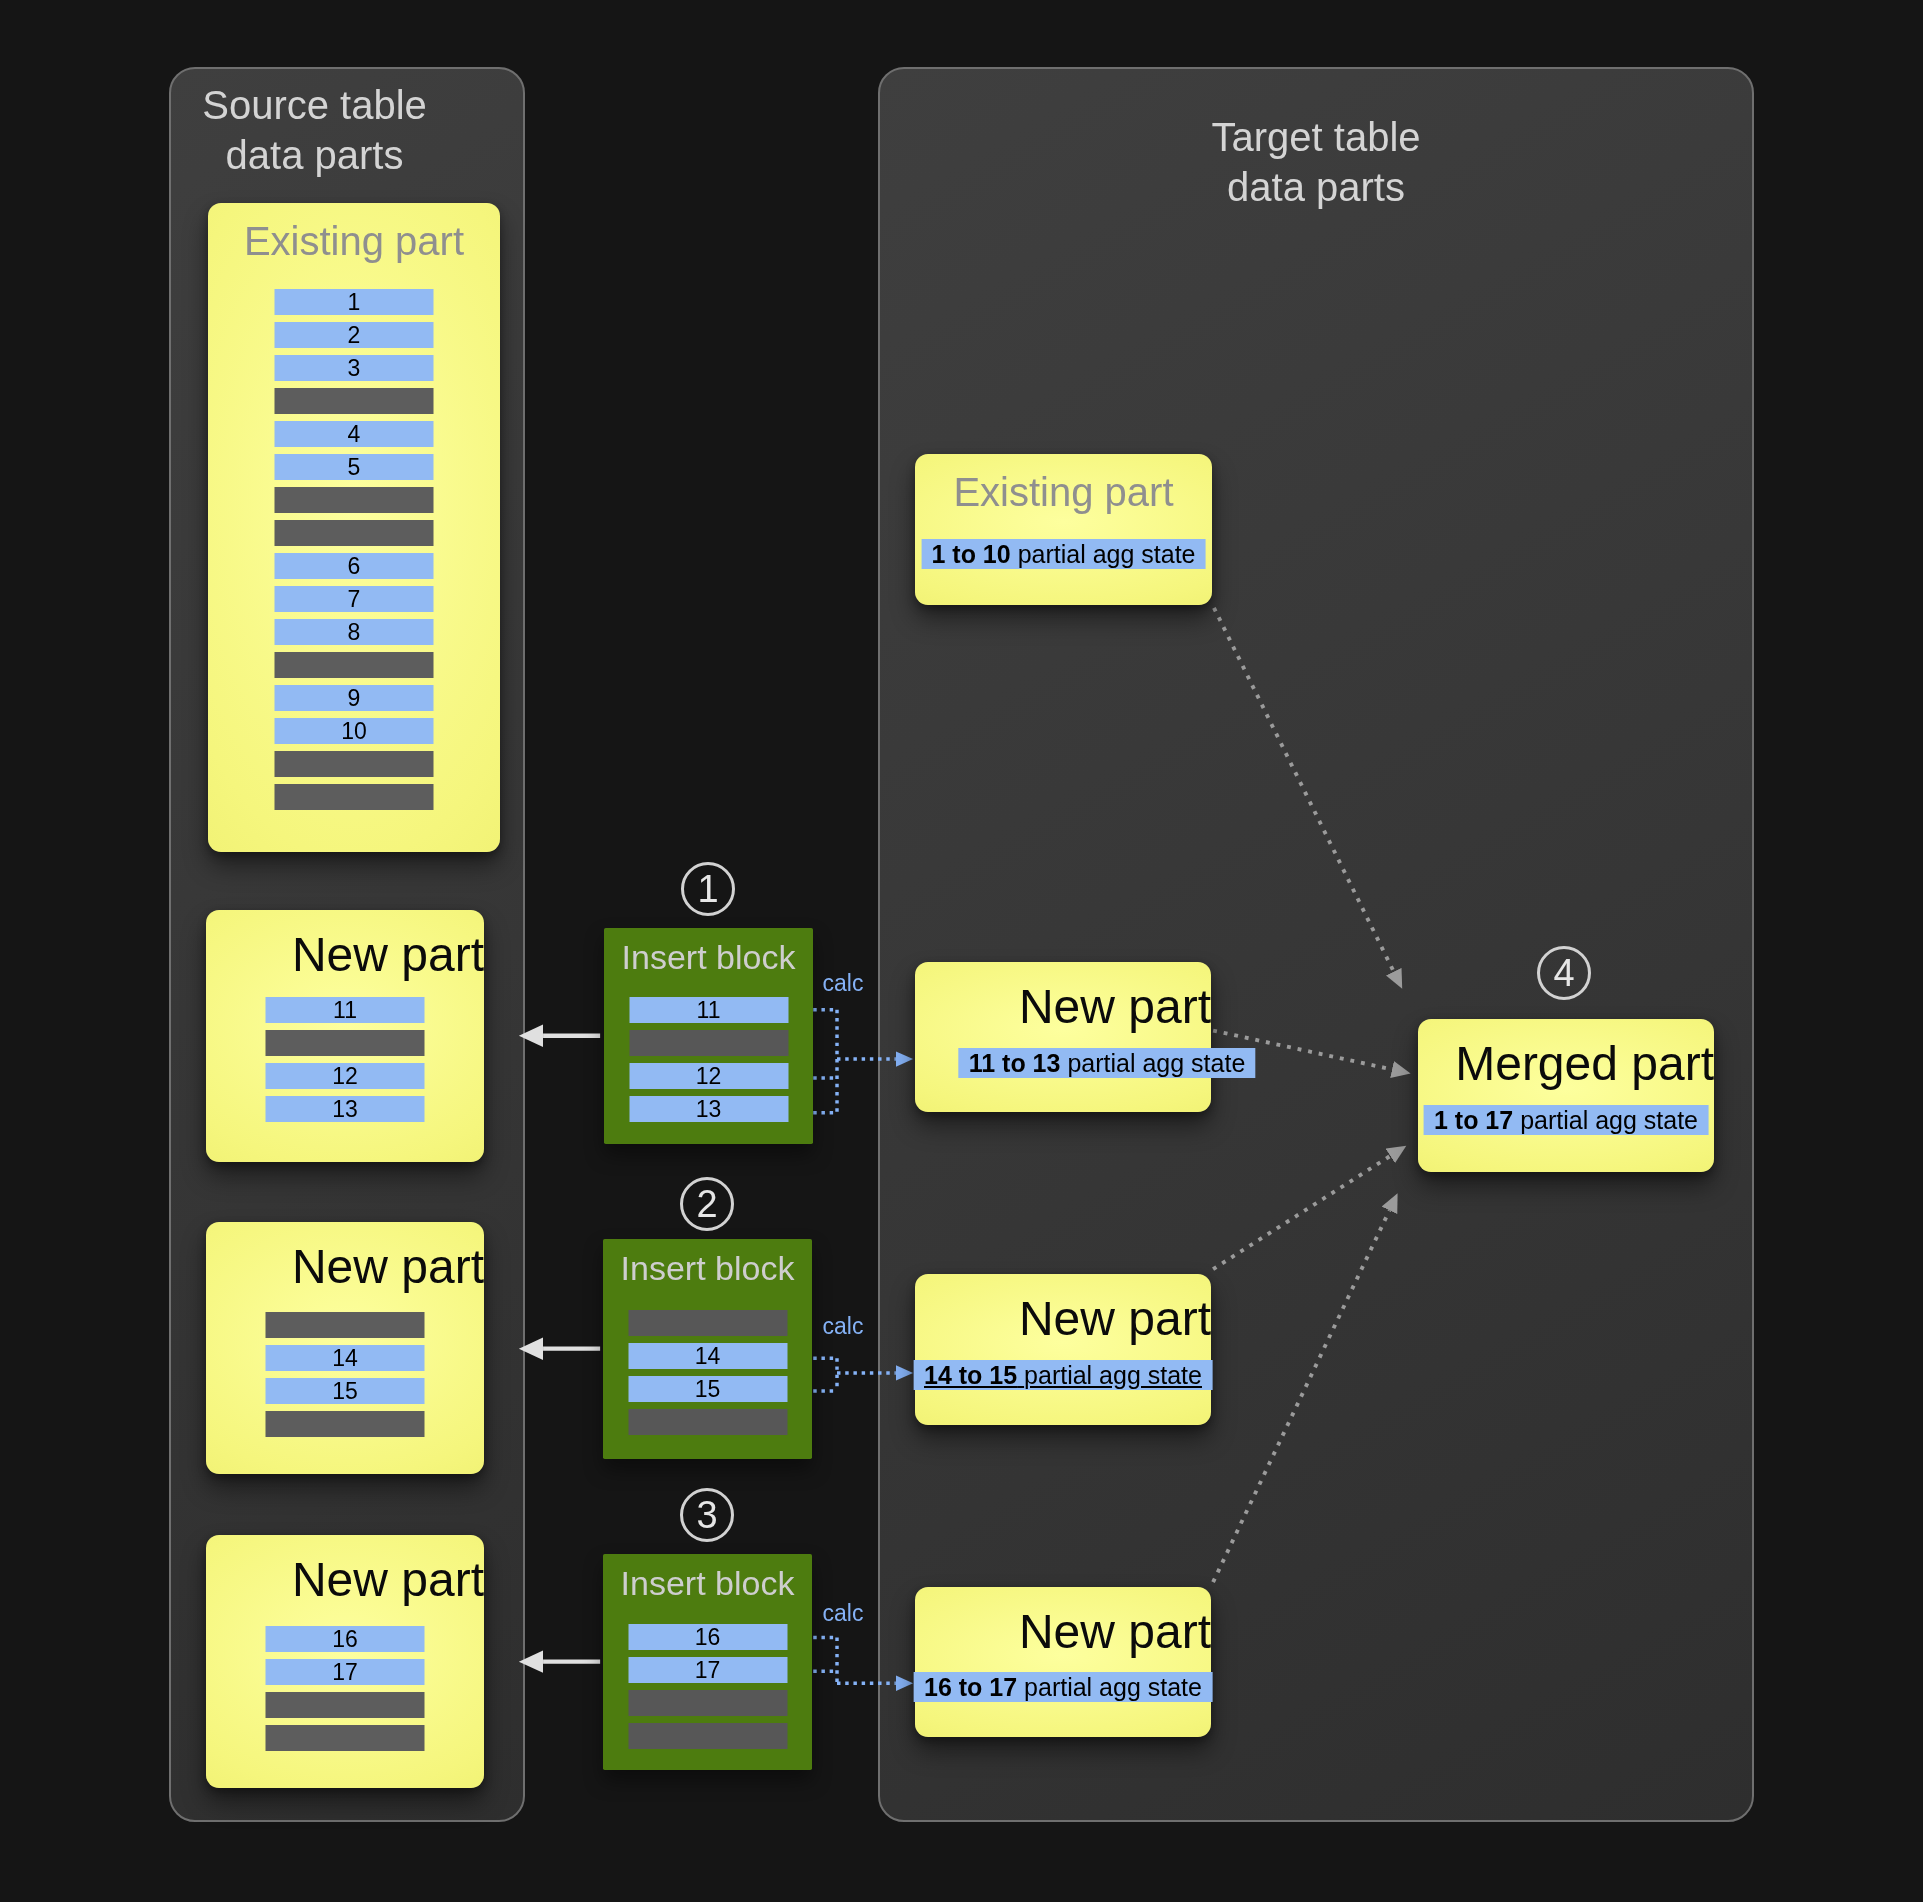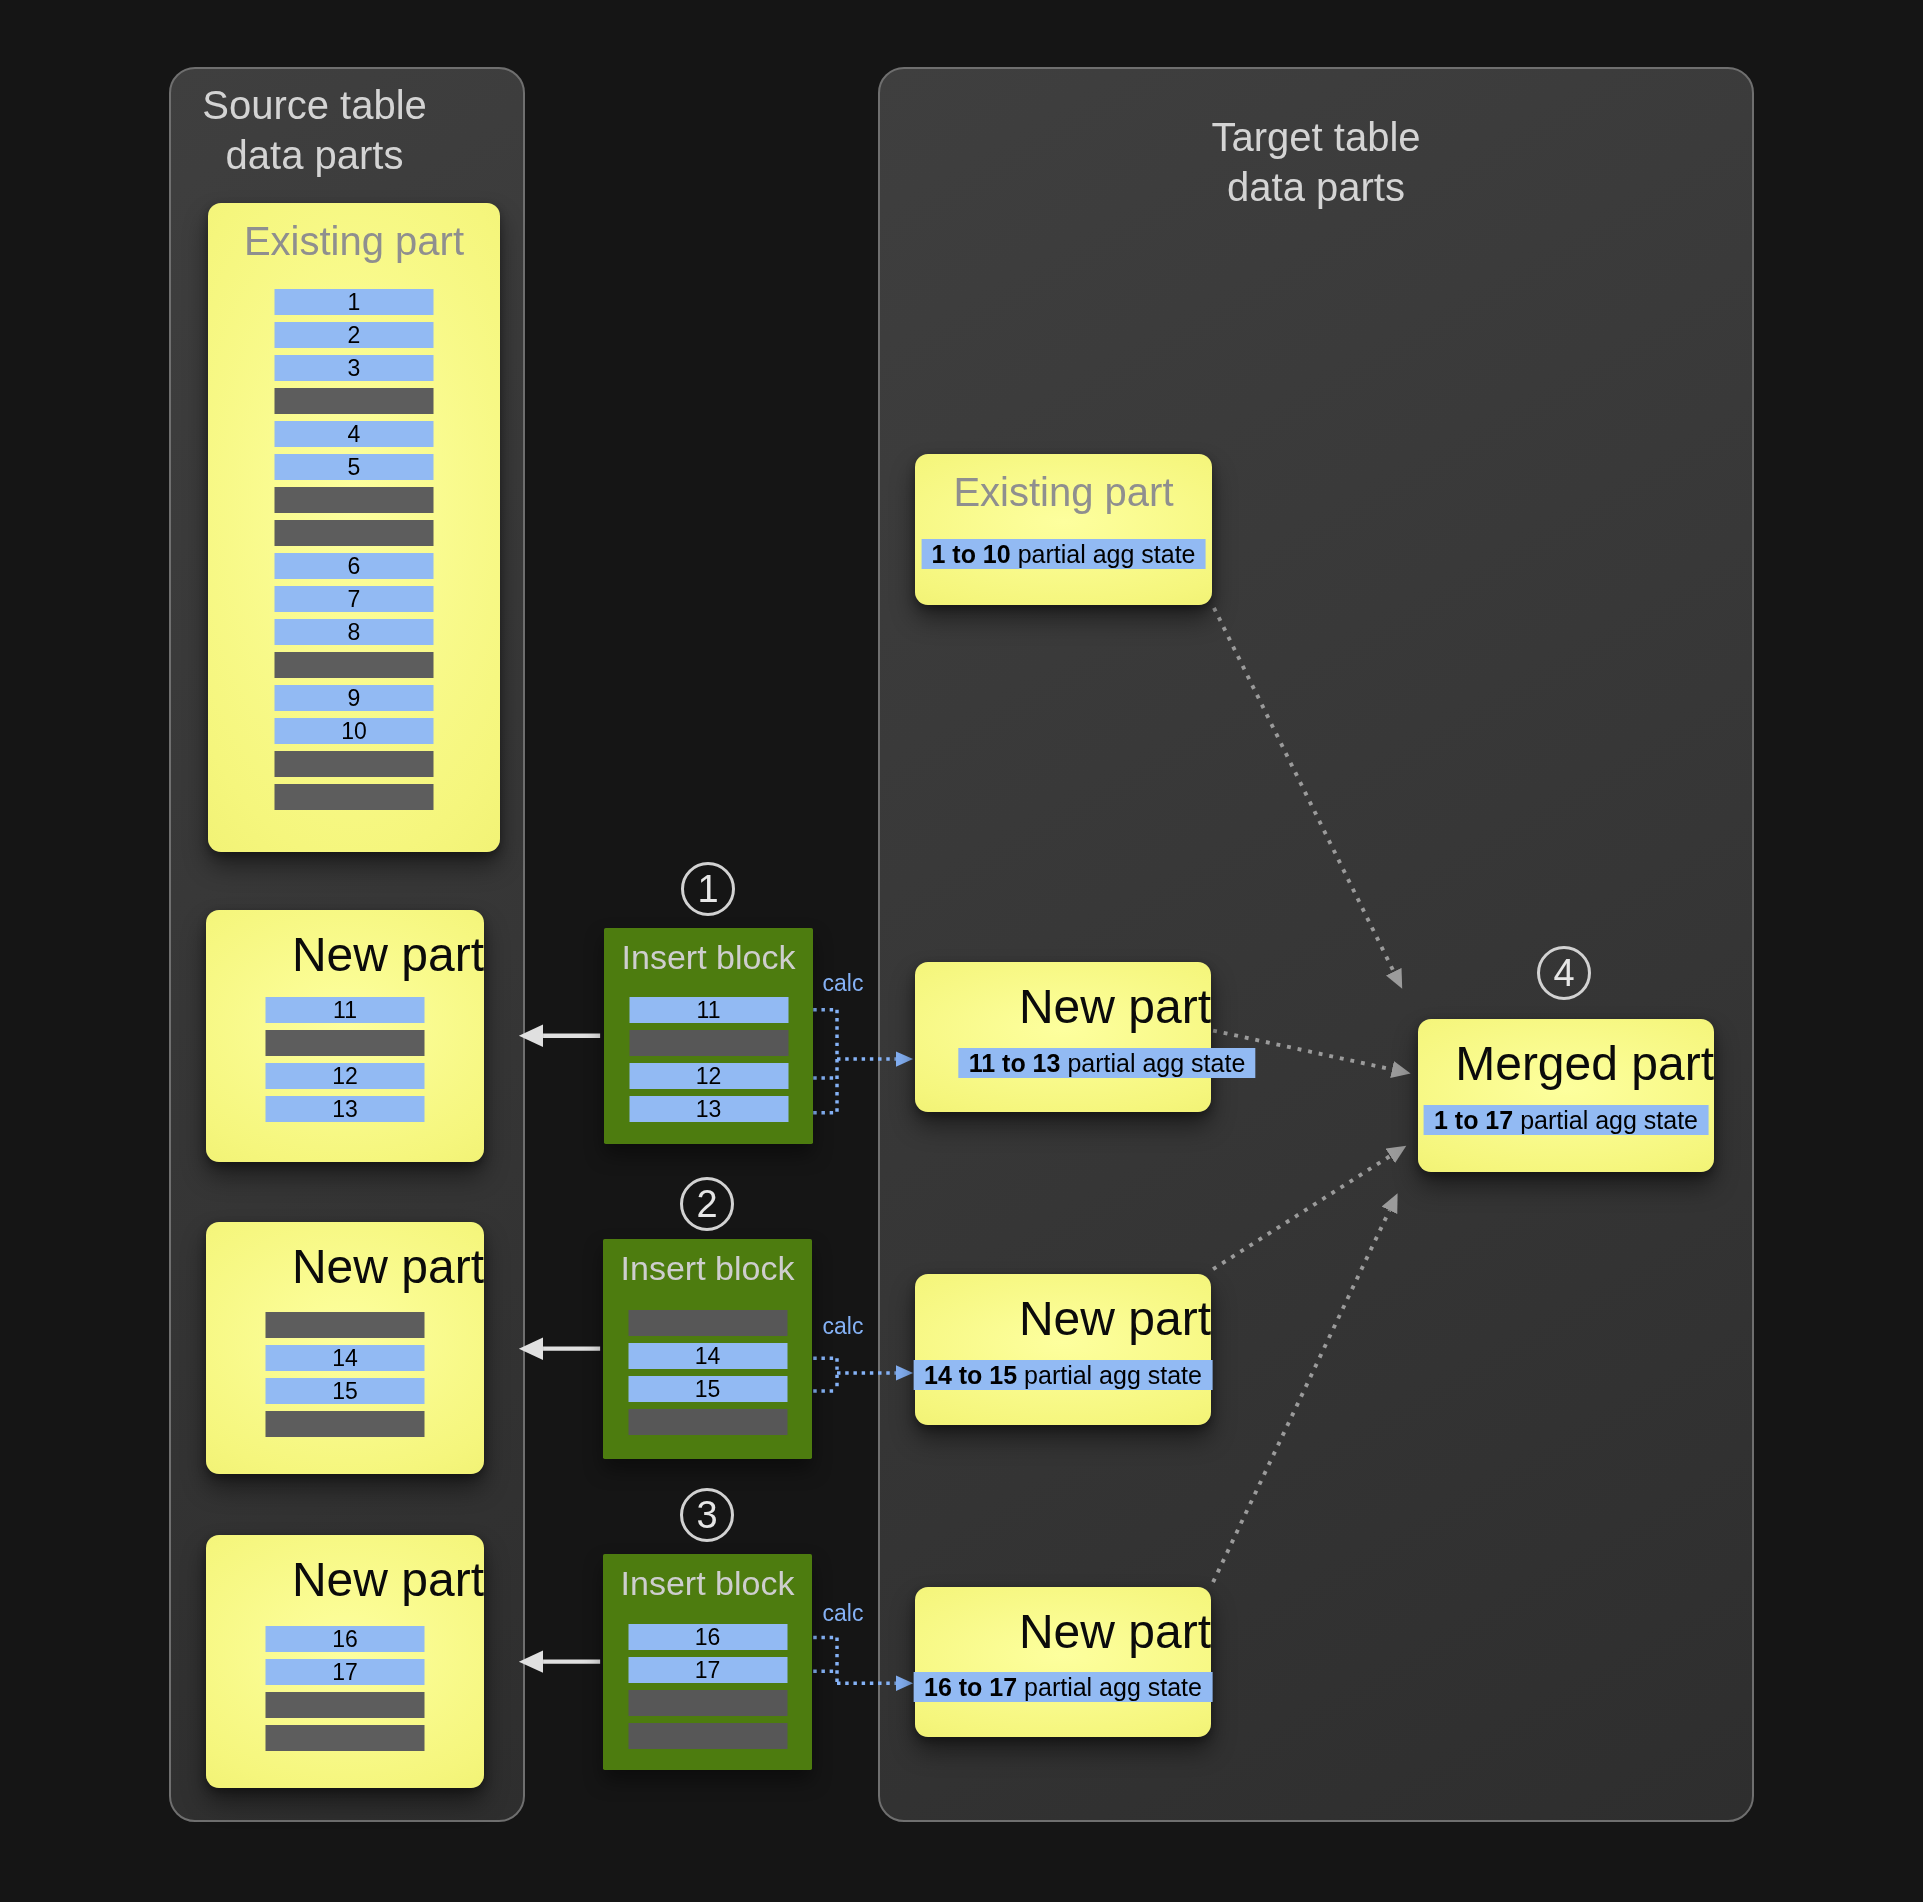--- a/index.html
+++ b/index.html
@@ -212,21 +212,21 @@
 <div class="ybox" style="left:915px;top:962px;width:296px;height:150px;">
   <div class="btitle">New part</div>
   <div class="badge" style="top:86px;margin-left:44px;">
     <b>11 to 13</b>
     <span>partial agg state</span>
   </div>
 </div>
 
 <div class="ybox" style="left:915px;top:1274px;width:296px;height:151px;">
   <div class="btitle">New part</div>
-  <div class="badge" style="top:86px;">
+  <div class="badge" style="top:86px;text-decoration:underline;">
     <b>14 to 15</b>
     <span>partial agg state</span>
   </div>
 </div>
 
 <div class="ybox" style="left:915px;top:1587px;width:296px;height:150px;">
   <div class="btitle">New part</div>
   <div class="badge" style="top:85px;">
     <b>16 to 17</b>
     <span>partial agg state</span>

